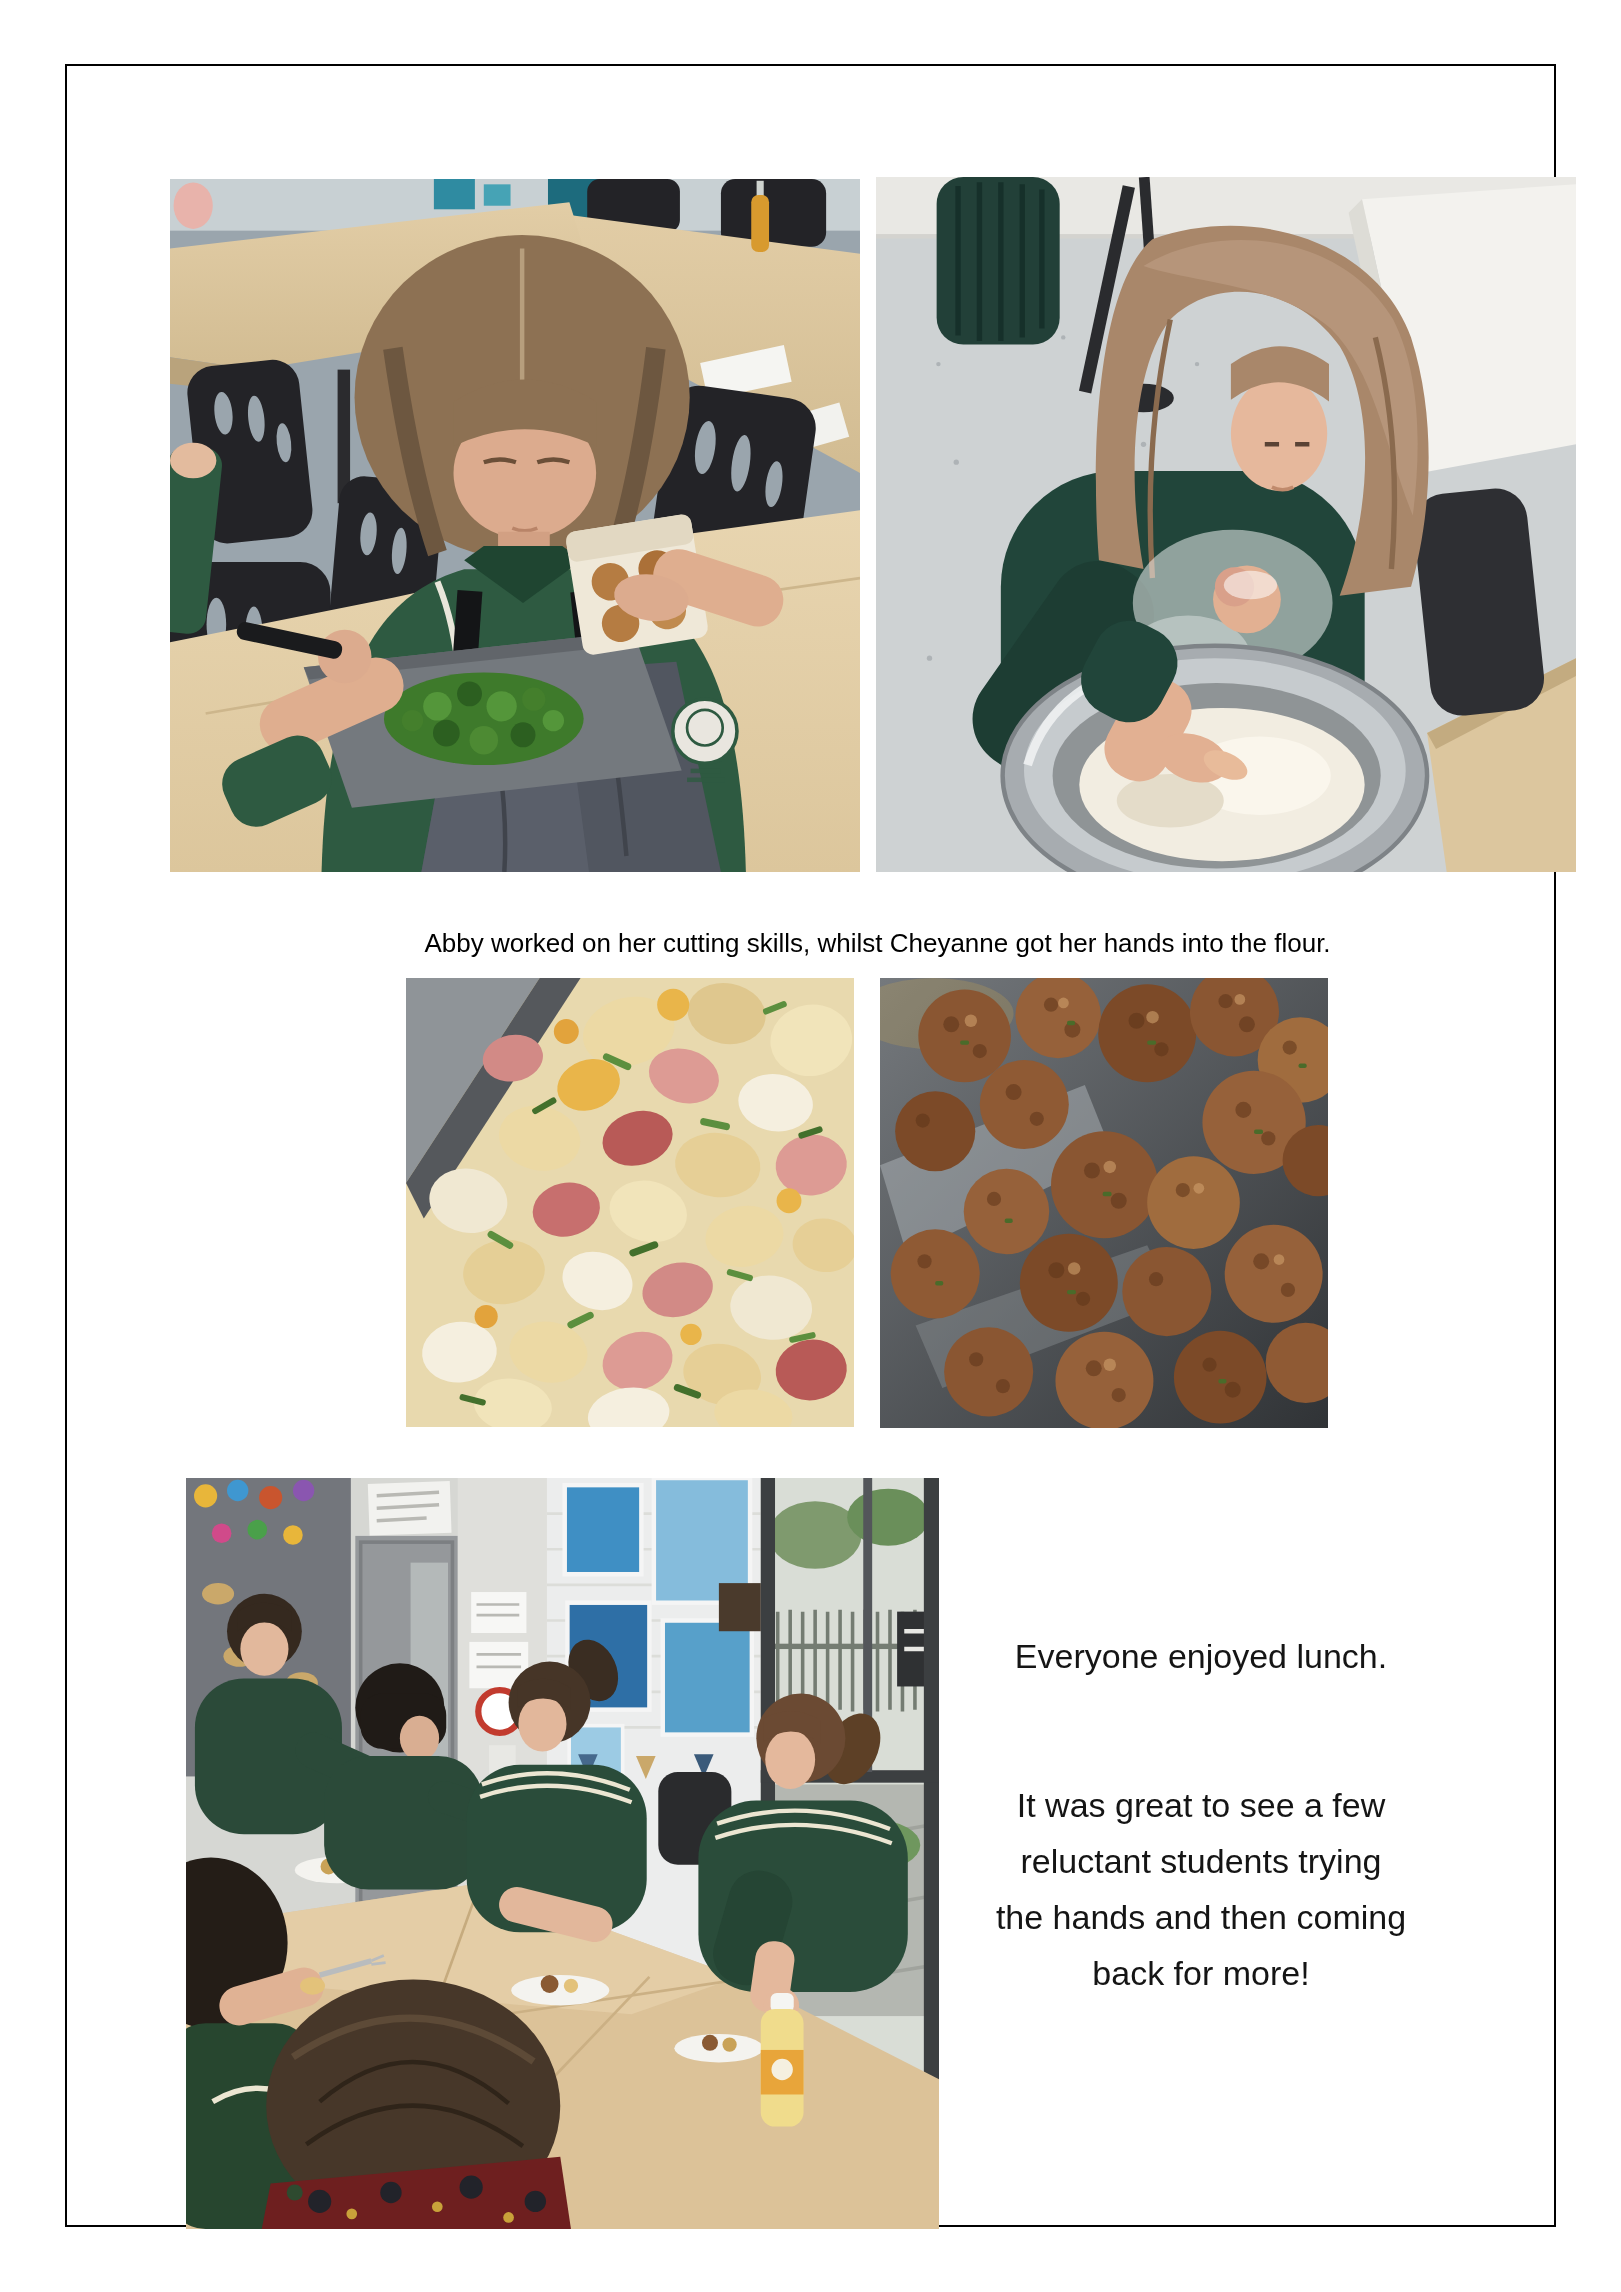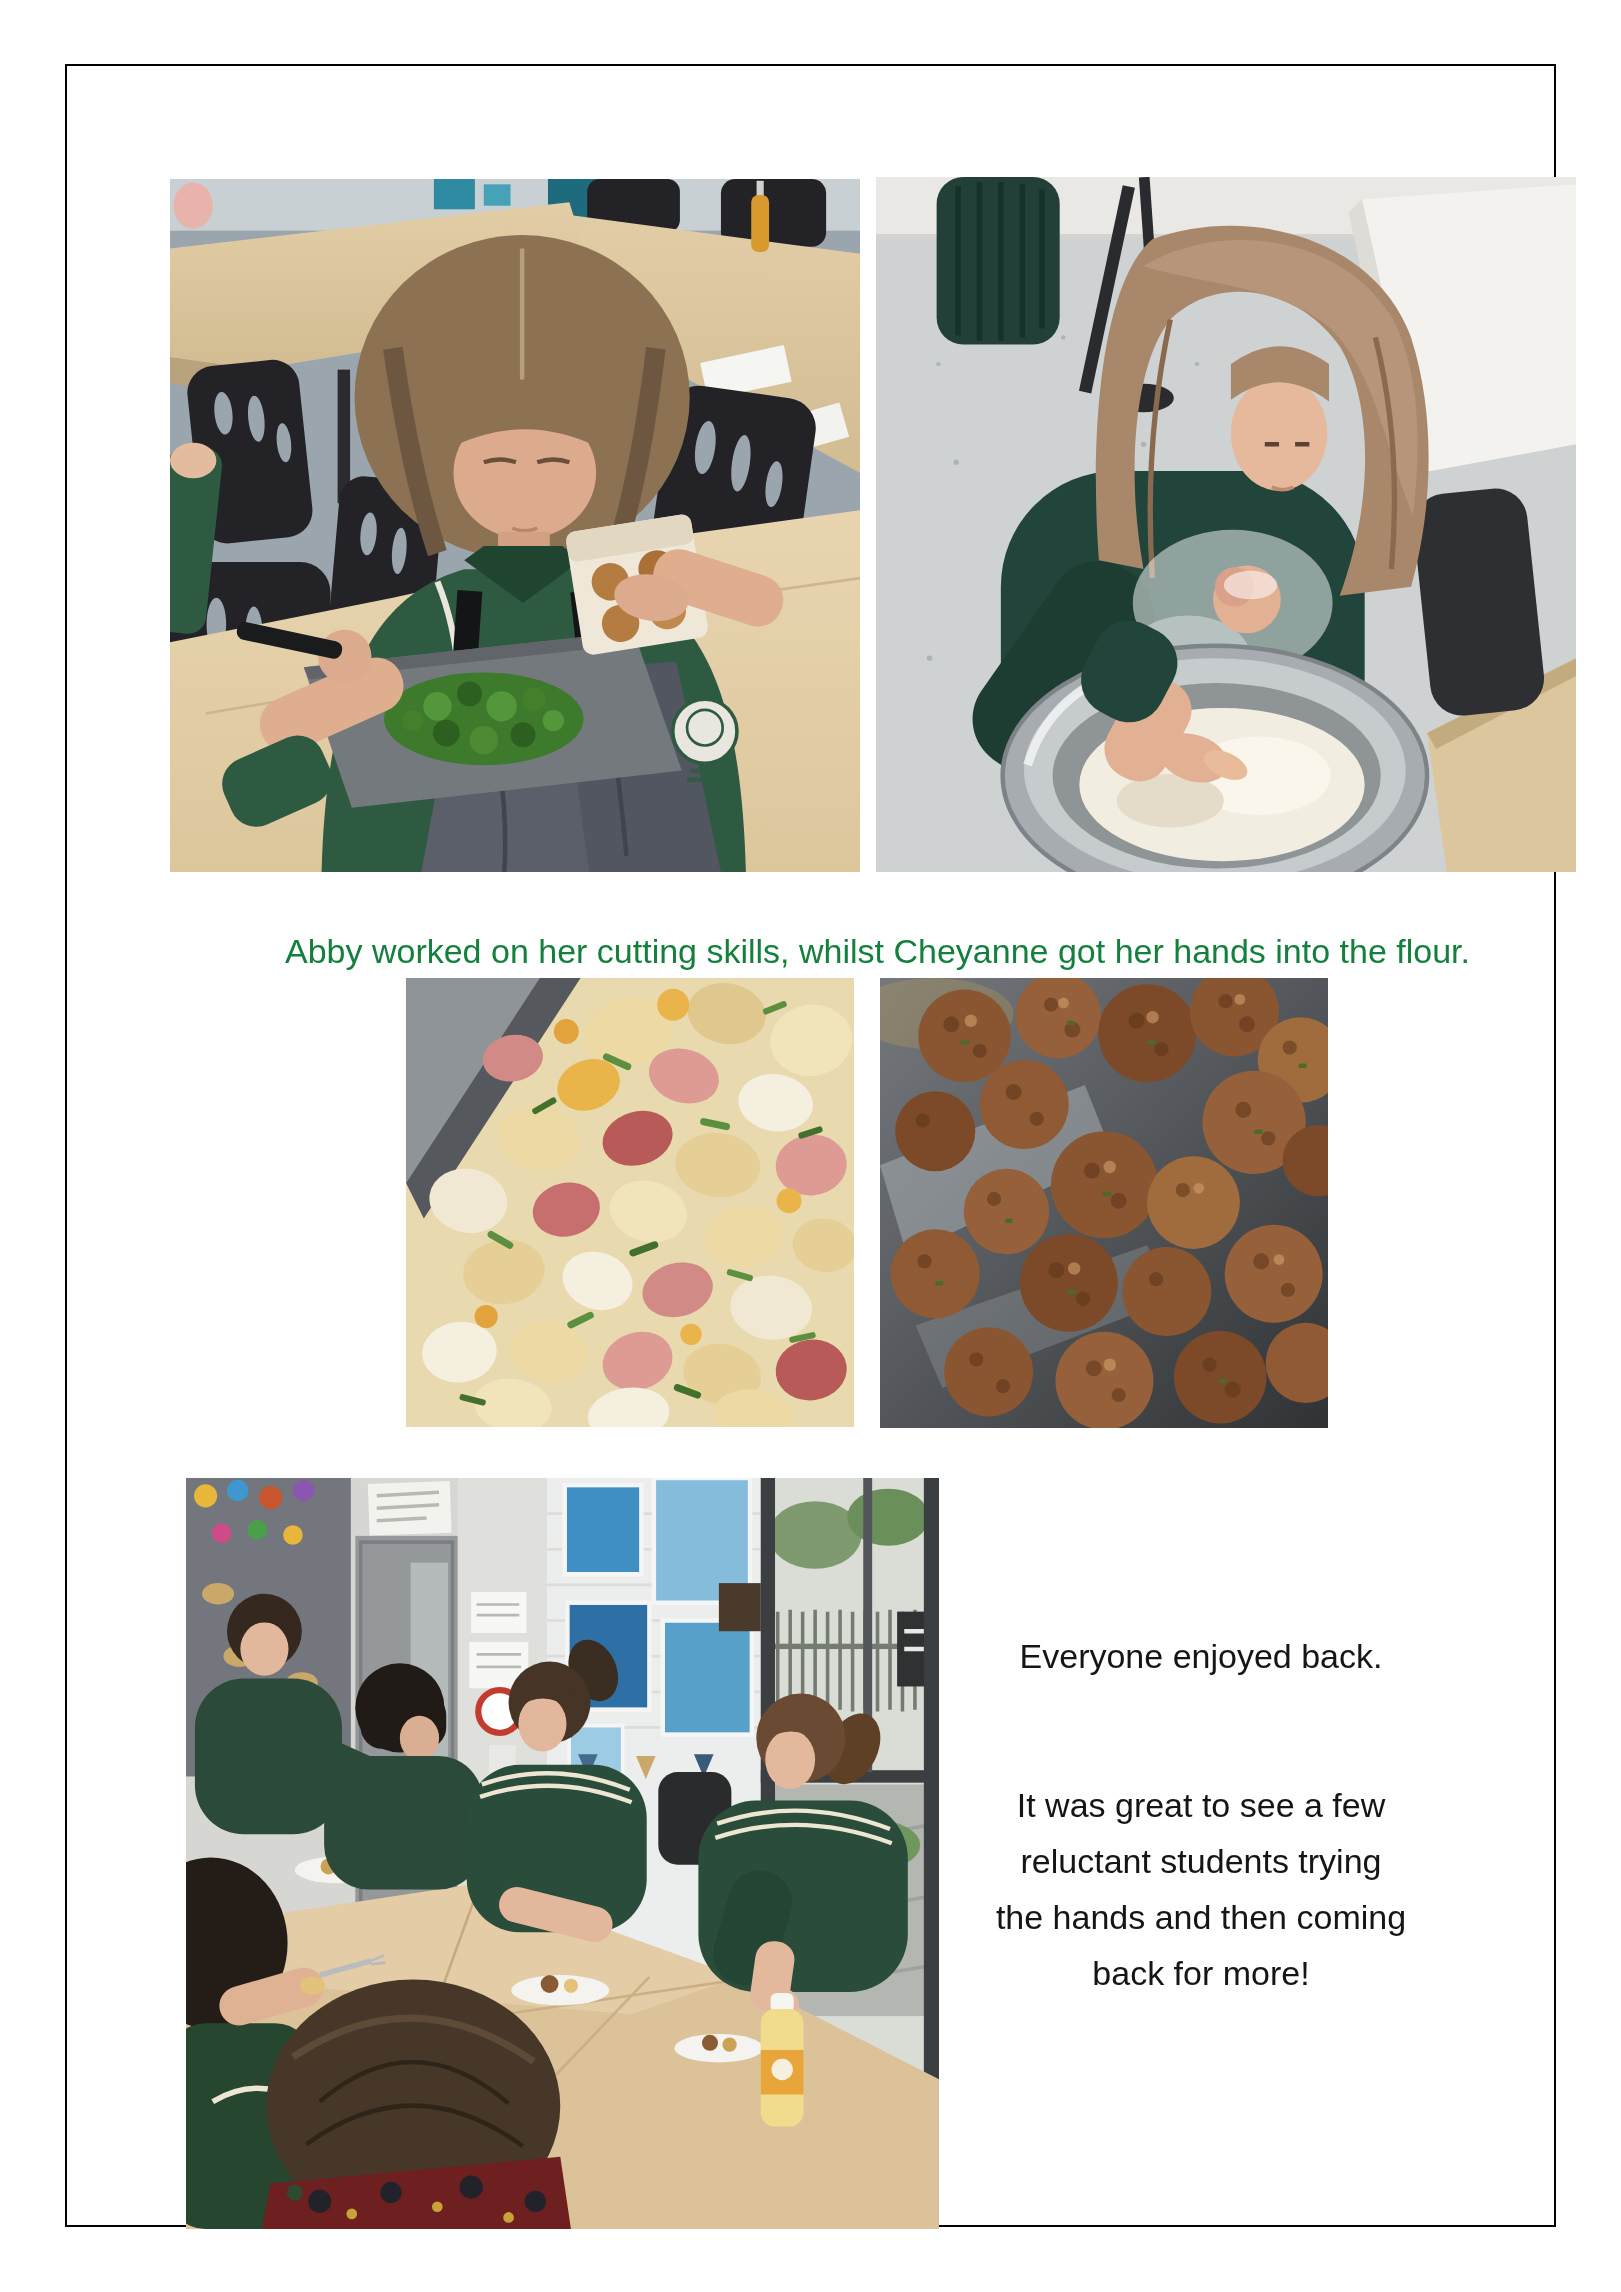--- a/index.html
+++ b/index.html
@@ -5,21 +5,21 @@
   html,body{margin:0;padding:0;background:#ffffff;}
   body{width:1622px;height:2293px;position:relative;font-family:"Liberation Sans",sans-serif;color:#1a1a1a;}
   .frame{position:absolute;left:65px;top:64px;width:1491px;height:2163px;border:2.7px solid #000;box-sizing:border-box;background:#fff;}
   .photo{position:absolute;overflow:hidden;background:#ccc;}
   .photo svg{display:block;width:100%;height:100%;}
   #photo-a{left:103px;top:113px;width:690px;height:693px;}
   #photo-b{left:809px;top:111px;width:700px;height:695px;}
   #photo-c{left:339px;top:912px;width:448px;height:449px;}
   #photo-d{left:813px;top:912px;width:448px;height:450px;}
   #photo-e{left:119px;top:1412px;width:753px;height:751px;}
-  .caption{position:absolute;left:68px;top:831px;width:1485px;text-align:center;font-size:34px;line-height:41px;color:#15803d;}
+  .caption{position:absolute;left:68px;top:831px;width:1485px;text-align:center;font-size:26px;line-height:41px;color:#000000;}
   .side-text{position:absolute;left:911px;top:1506px;width:446px;text-align:center;font-size:34px;line-height:56px;color:#151515;white-space:pre-line;}
   .side-text p{margin:0;}
   .side-text p.p1{margin-bottom:37px;}
   .side-text p.p3{margin-top:52px;}
 </style>
 </head>
 <body>
 
 <div class="frame">
 
@@ -552,21 +552,21 @@
           <circle cx="392" cy="812" r="12" fill="#22232a"></circle>
         <circle cx="186" cy="826" r="6" fill="#c9a23a"></circle>
           <circle cx="282" cy="818" r="6" fill="#c9a23a"></circle>
         <circle cx="362" cy="830" r="6" fill="#c9a23a"></circle>
           <circle cx="122" cy="802" r="9" fill="#2e4a2f"></circle>
       </g>
     </svg>
   </div>
 
   <div class="side-text">
-    <p class="p1">Everyone enjoyed back.</p>
+    <p class="p1">Everyone enjoyed lunch.</p>
     <p class="p2">It was great to see a few
 reluctant students trying
 the hands and then coming
 back for more!</p>
   </div>
 
 </div>
 
 
 </body></html>

